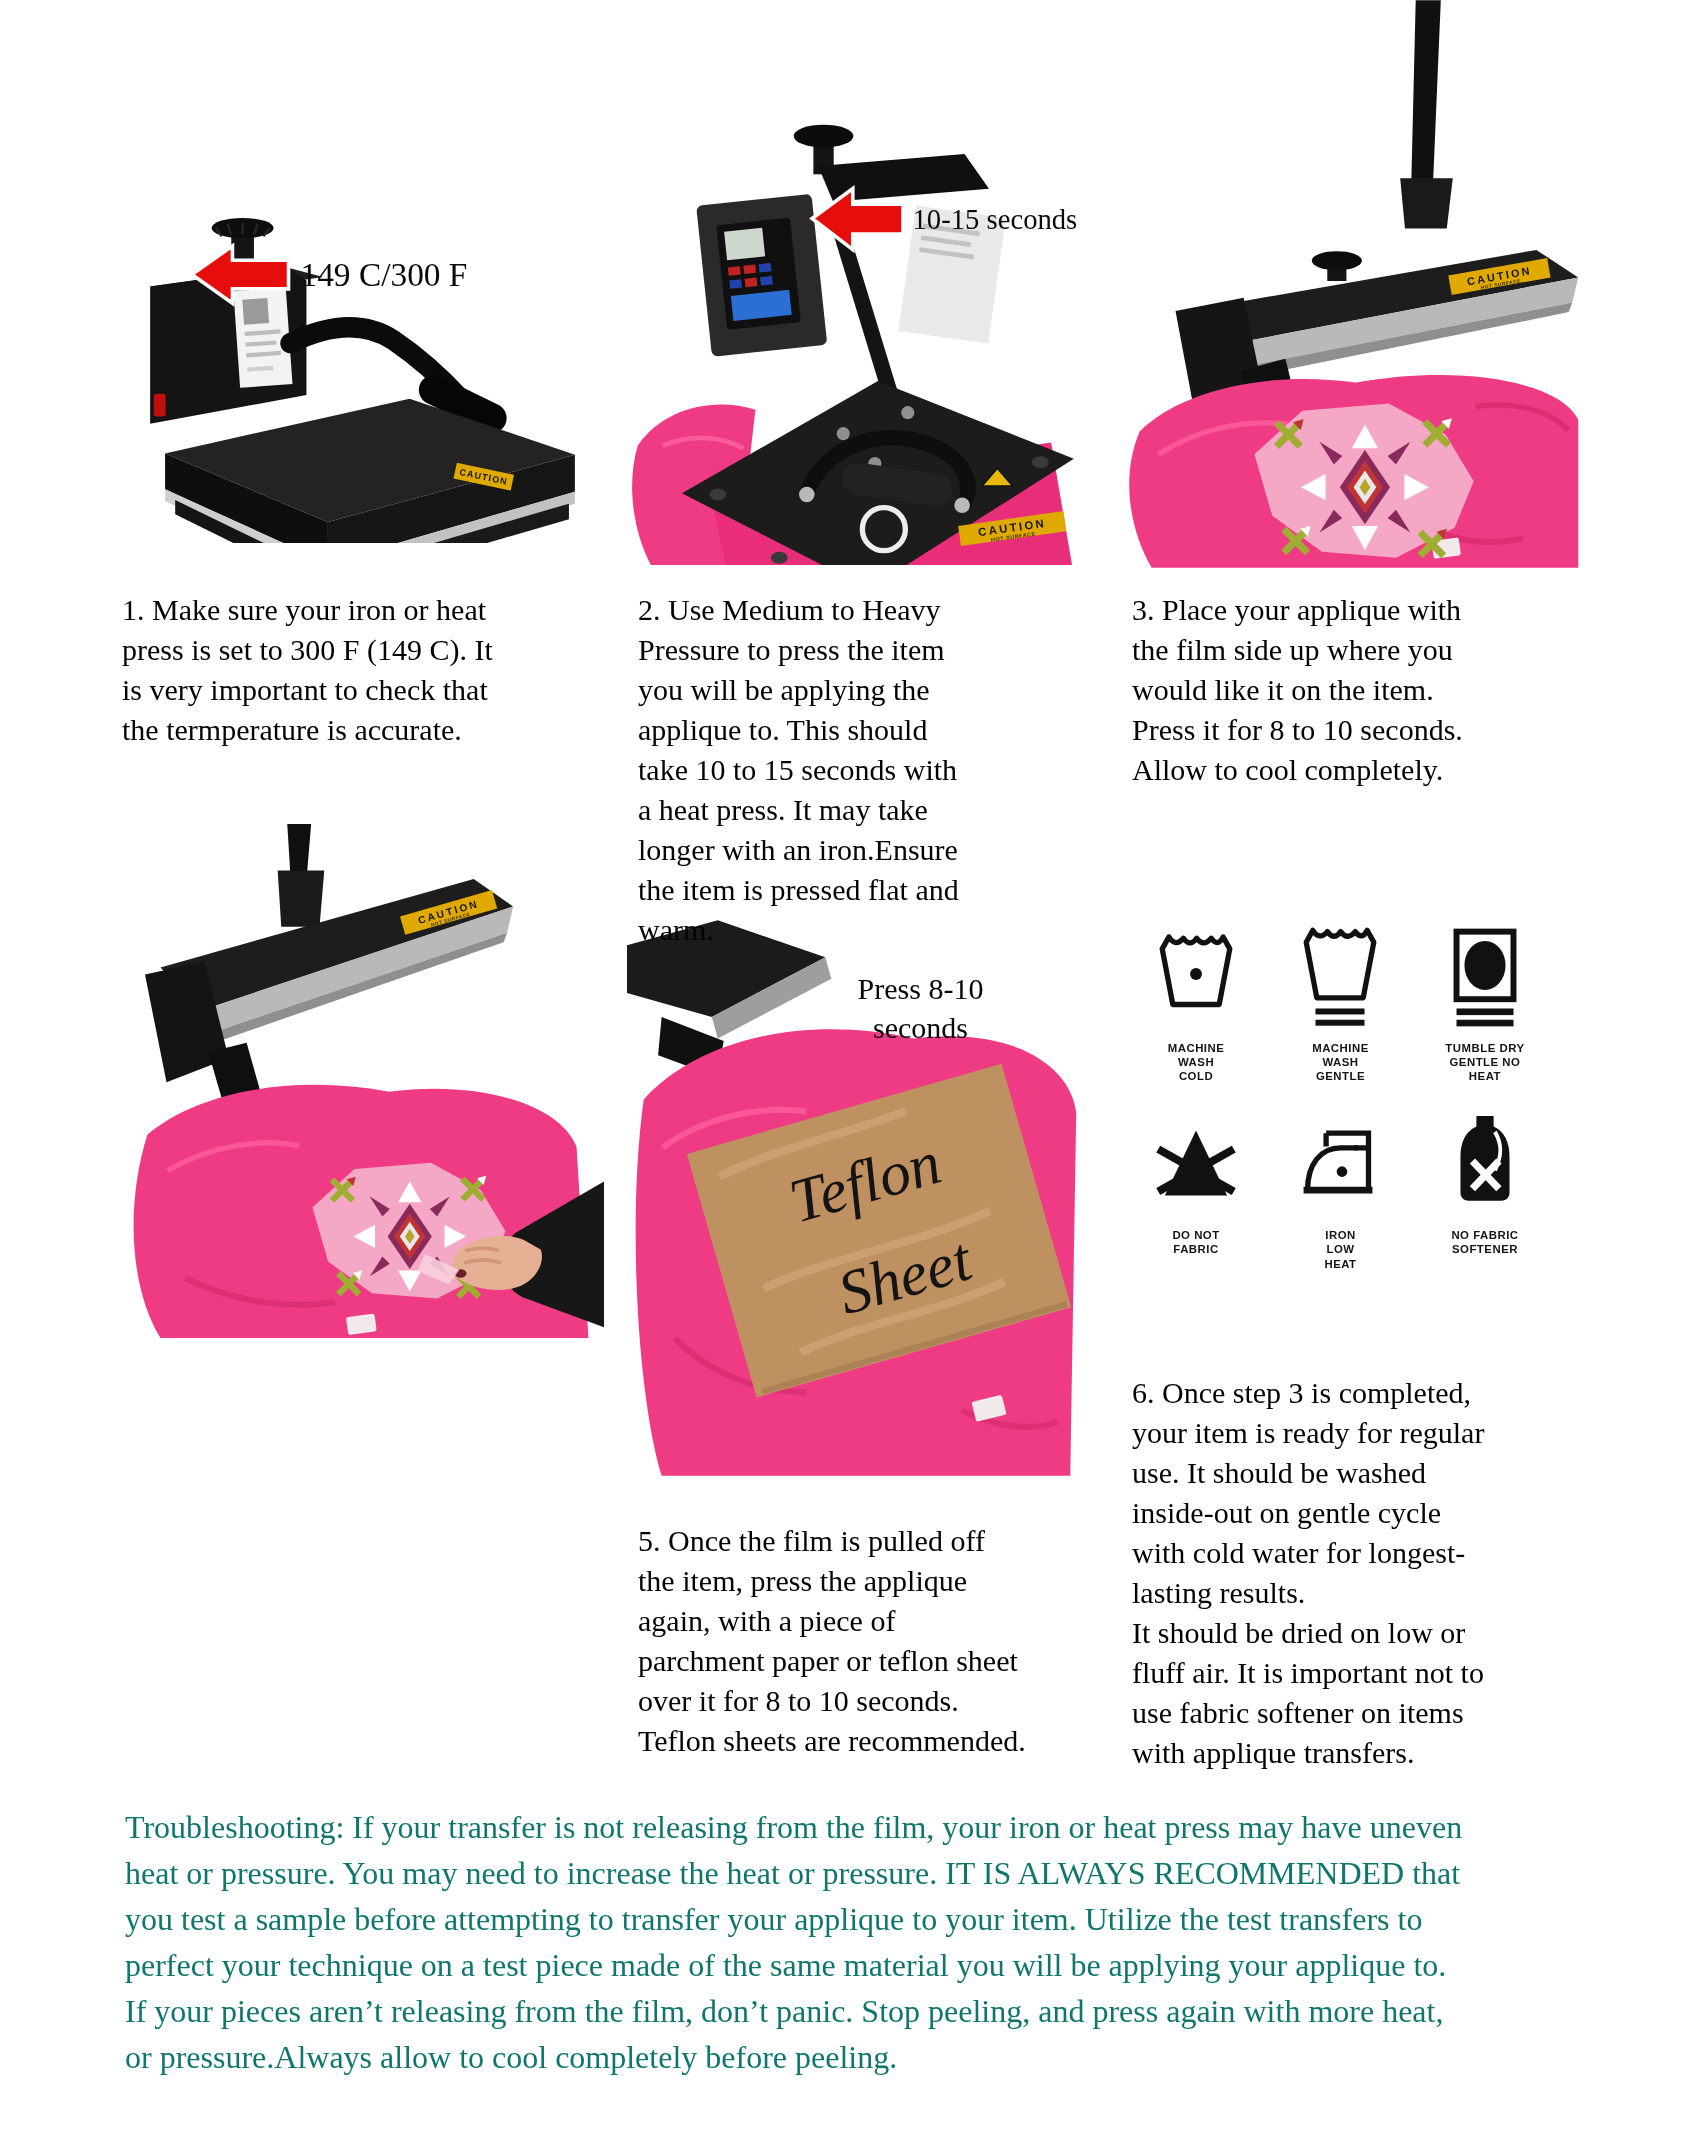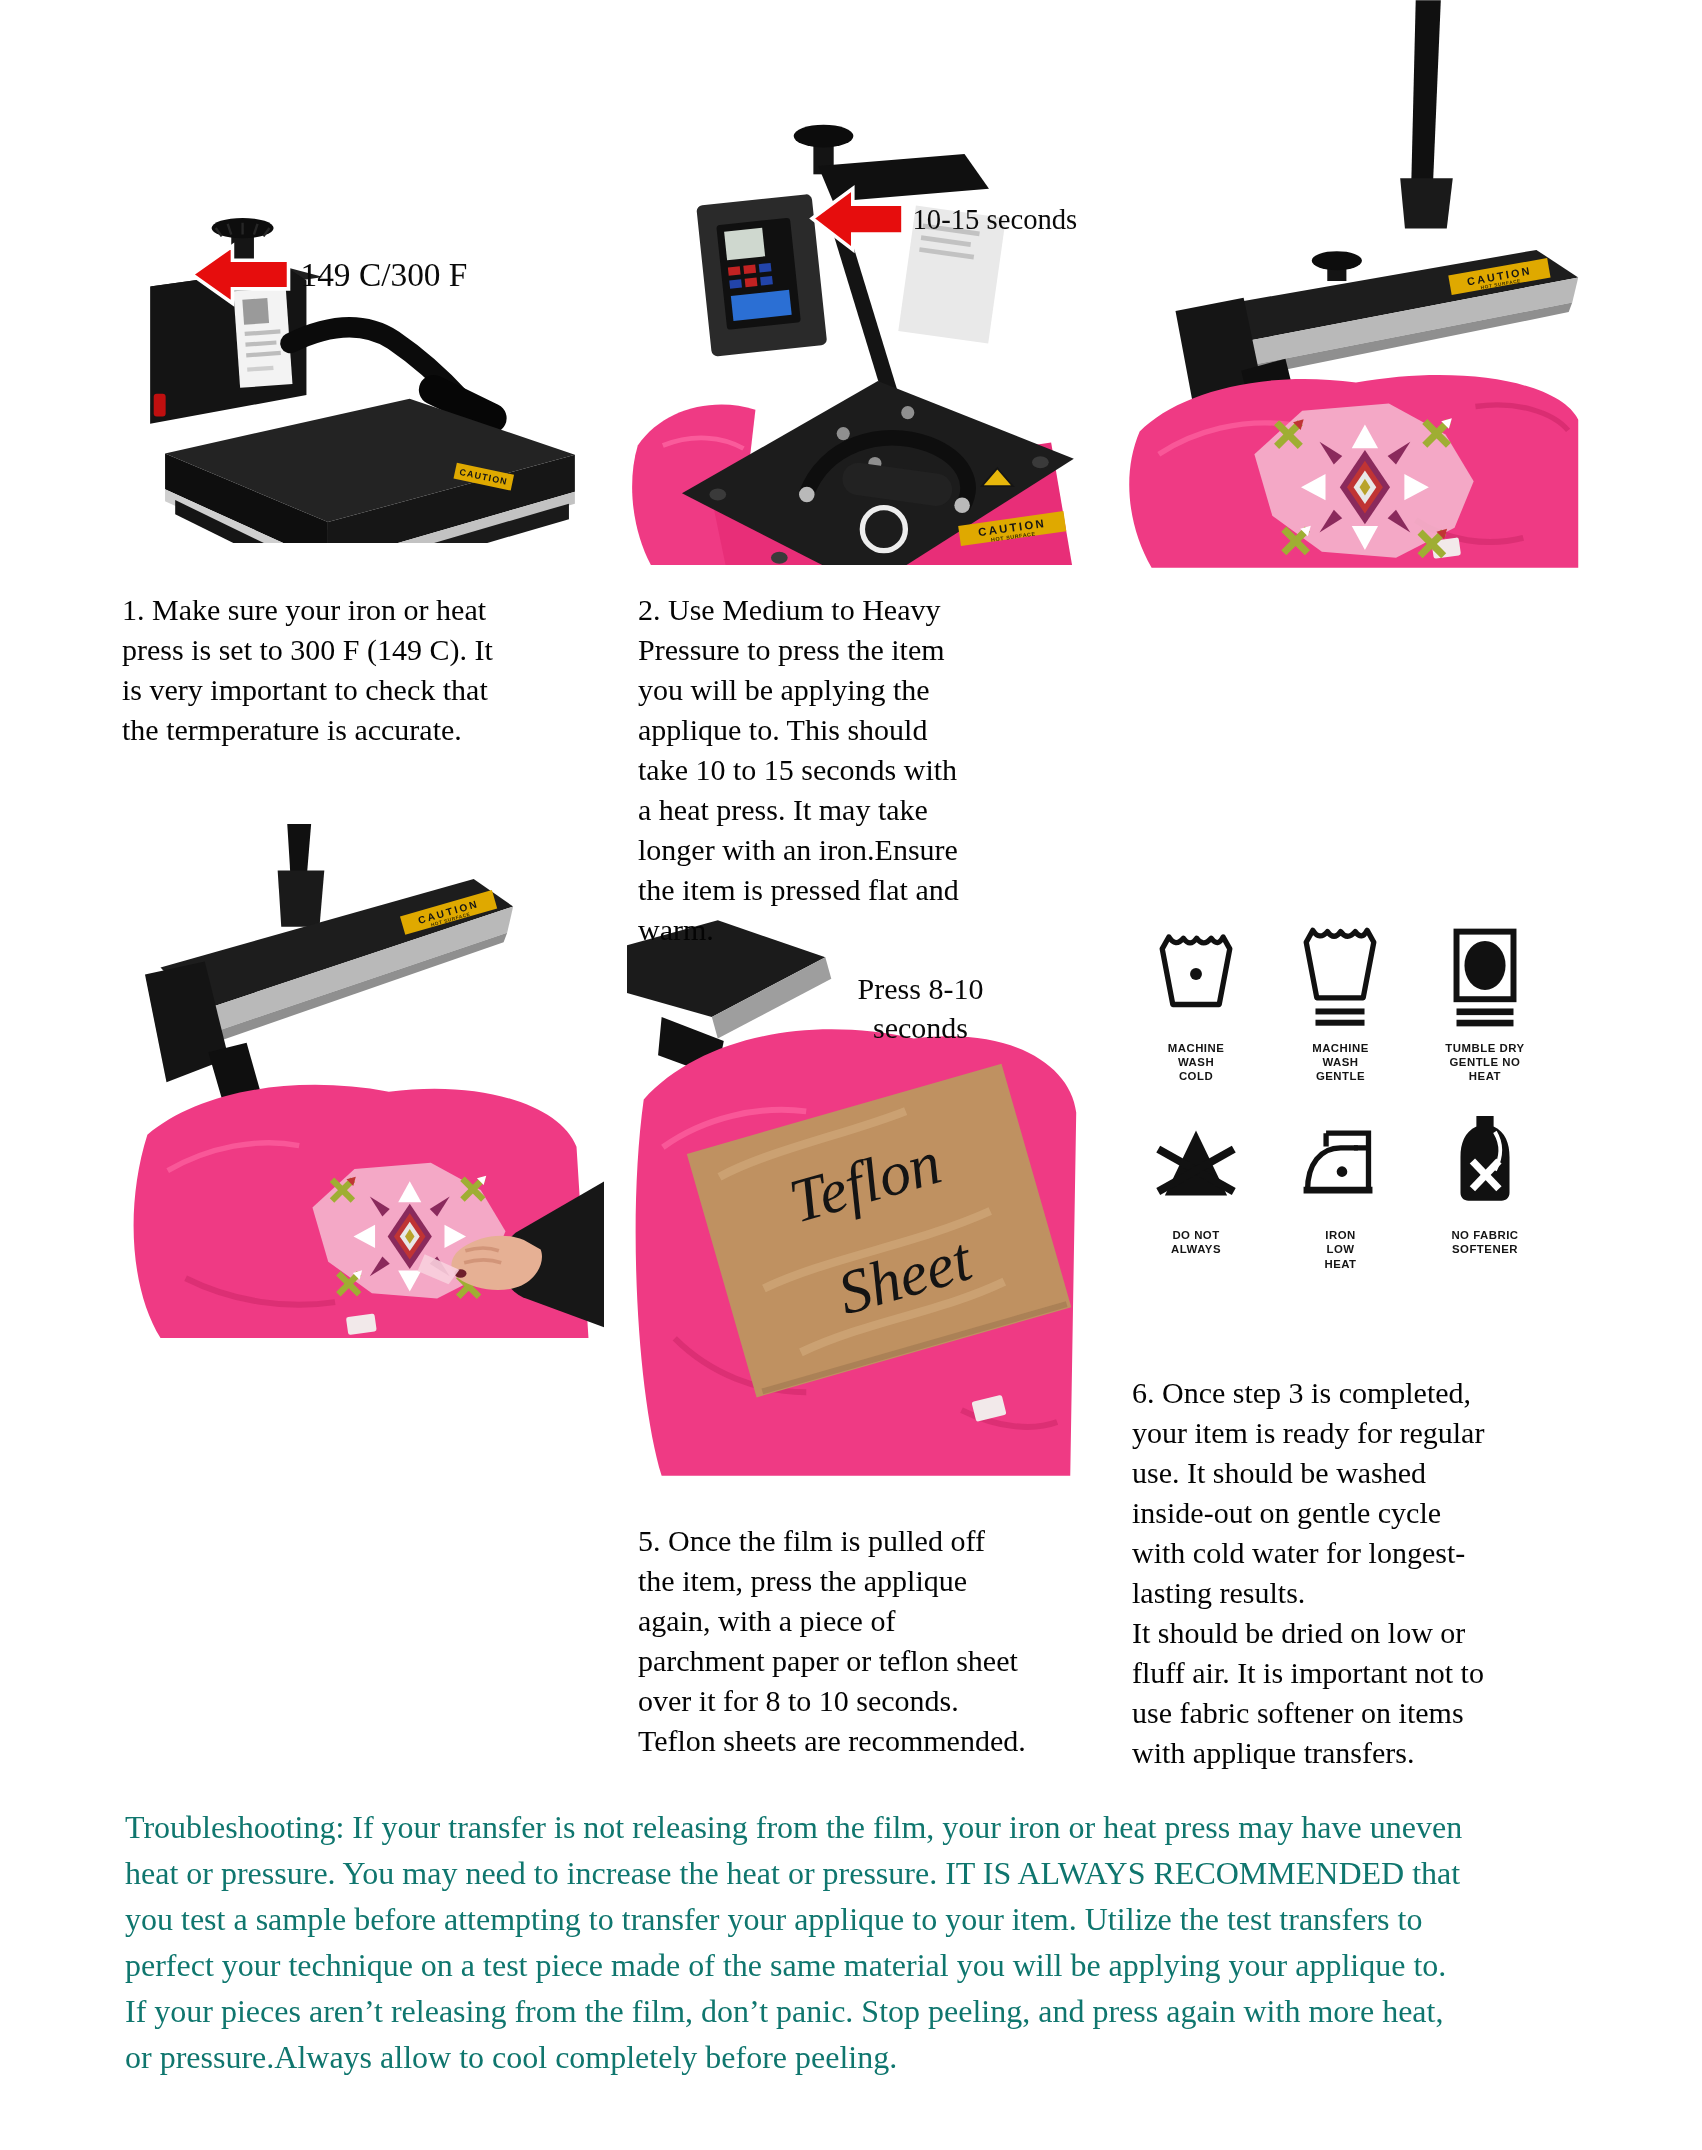--- a/index.html
+++ b/index.html
@@ -288,20 +288,25 @@
 the termperature is accurate.</div>
   <div class="step" style="left:638px;top:566px">2. Use Medium to Heavy
 Pressure to press the item
 you will be applying the
 applique to. This should
 take 10 to 15 seconds with
 a heat press. It may take
 longer with an iron.Ensure
 the item is pressed flat and
 warm.</div>
+  <div class="step" style="left:1132px;top:566px">3. Place your applique with
+the film side up where you
+would like it on the item.
+Press it for 8 to 10 seconds.
+Allow to cool completely.</div>
   <div class="step" style="left:638px;top:1497px">5. Once the film is pulled off
 the item, press the applique
 again, with a piece of
 parchment paper or teflon sheet
 over it for 8 to 10 seconds.
 Teflon sheets are recommended.</div>
   <div class="step" style="left:1132px;top:1349px">6. Once step 3 is completed,
 your item is ready for regular
 use. It should be washed
 inside-out on gentle cycle
@@ -350,21 +355,21 @@
 HEAT</div>
     </div>
 
     <div class="care-cell">
       <svg width="90" height="106" viewBox="0 0 130 160">
         <polygon points="65,28 18,126 112,126" fill="#111"></polygon>
         <line x1="8" y1="56" x2="122" y2="120" stroke="#111" stroke-width="12"></line>
         <line x1="122" y1="56" x2="8" y2="120" stroke="#111" stroke-width="12"></line>
       </svg>
       <div class="care-label">DO NOT
-ALWAYS</div>
+FABRIC</div>
     </div>
 
     <div class="care-cell">
       <svg width="90" height="106" viewBox="0 0 130 160">
         <path d="M44,32 L108,32 L108,118 M44,32 L44,52 M108,54 L86,54" fill="none" stroke="#111" stroke-width="8"></path>
         <path d="M16,118 C16,78 36,54 66,54 L92,54" fill="none" stroke="#111" stroke-width="8"></path>
         <line x1="10" y1="118" x2="114" y2="118" stroke="#111" stroke-width="10"></line>
         <circle cx="68" cy="90" r="8" fill="#111"></circle>
       </svg>
       <div class="care-label">IRON

